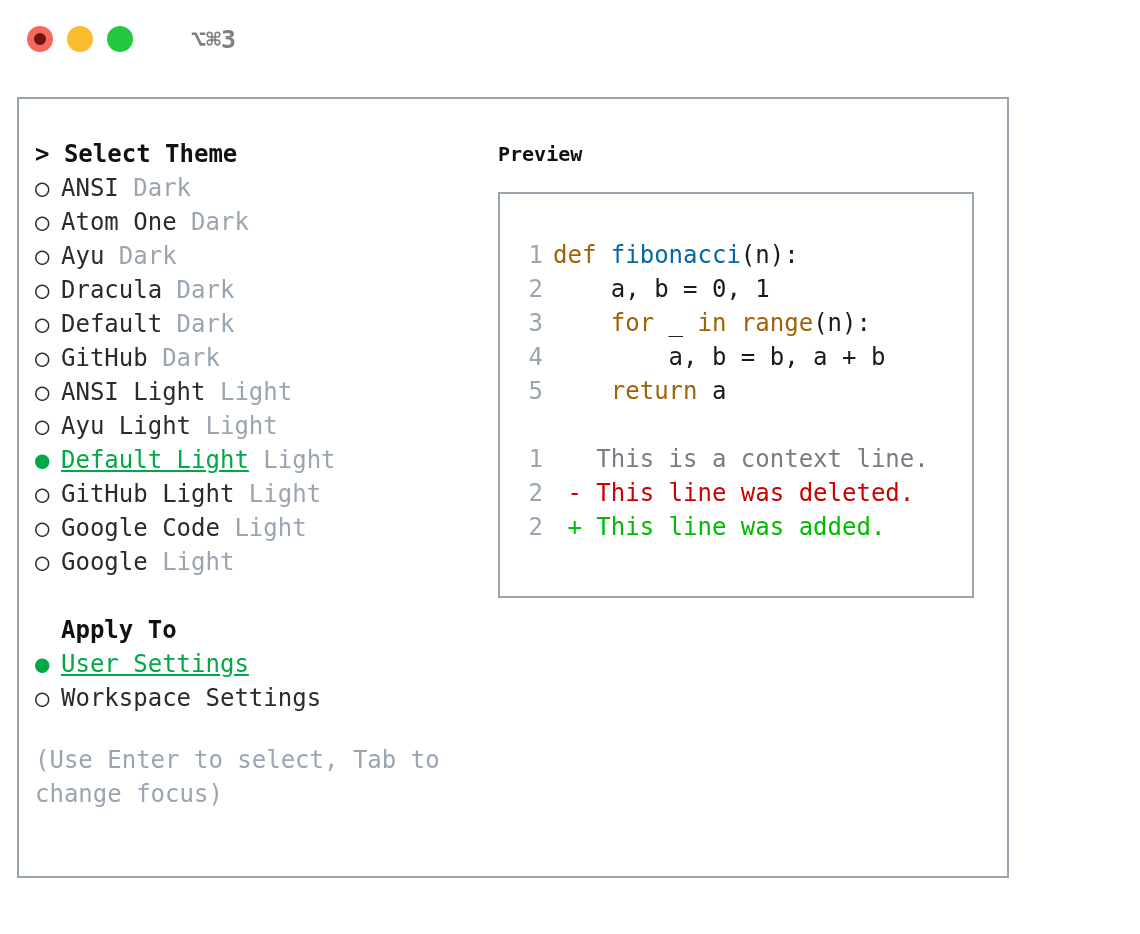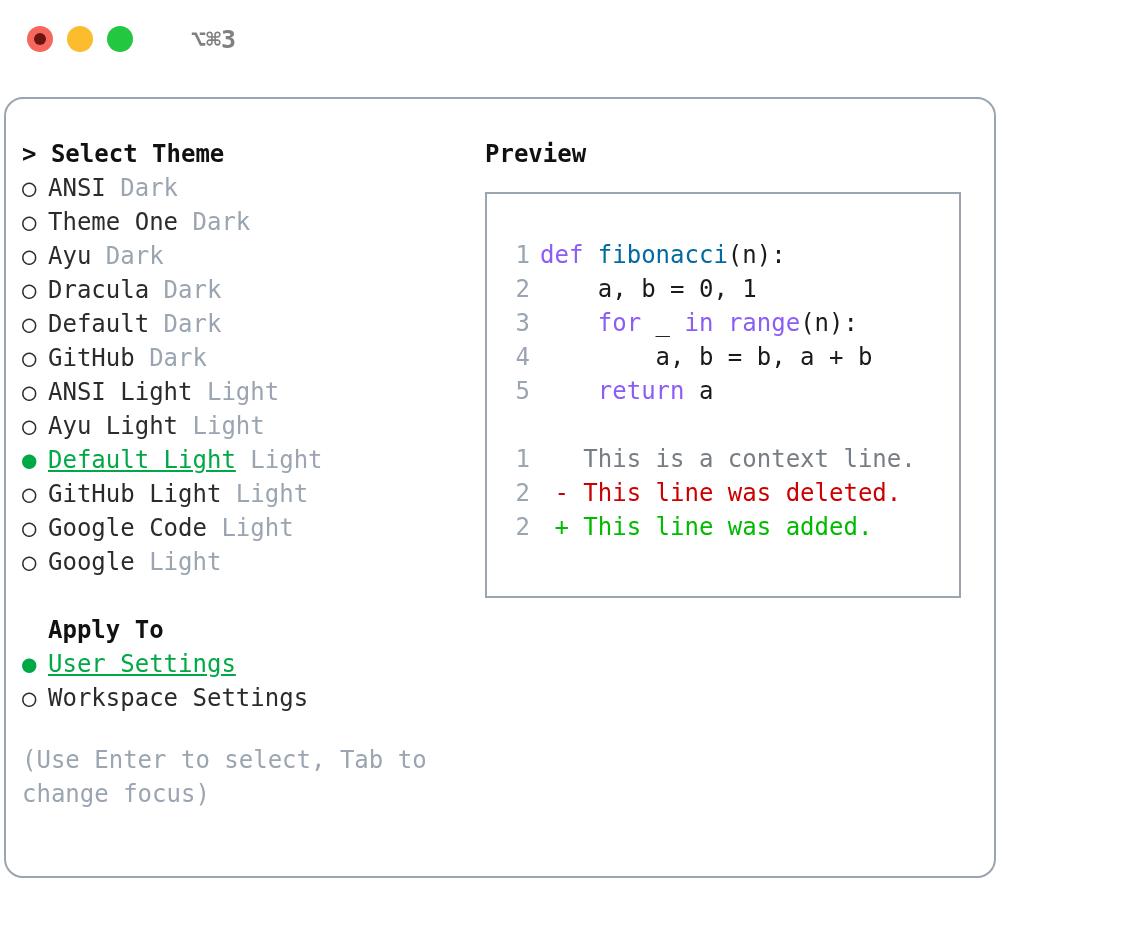--- a/index.html
+++ b/index.html
@@ -56,26 +56,26 @@
     font-size: 25px;
     font-weight: bold;
     color: #808080;
     letter-spacing: 0px;
     line-height: 1;
   }
 
   
   #panel {
     position: absolute;
-    left: 4px;
+    left: 17px;
     top: 97px;
     width: 992px;
     height: 781px;
     border: 2px solid #9aa5b1;
-    border-radius: 19px;
+    border-radius: 0;
     box-sizing: border-box;
     background: #ffffff;
   }
 
   
   #left-col {
     position: absolute;
     left: 16px;
     top: 38px;
     width: 440px;
@@ -115,21 +115,21 @@
   }
 
   
   #right-col {
     position: absolute;
     left: 479px;
     top: 38px;
     width: 500px;
   }
   #preview-title {
-    font-size: 24px;
+    font-size: 20px;
     line-height: 34px;
     font-weight: bold;
     color: #111111;
   }
   #preview-box {
     margin-top: 21px;
     width: 476px;
     height: 406px;
     border: 2px solid #9aa5b1;
     box-sizing: border-box;
@@ -145,21 +145,21 @@
     white-space: pre;
   }
   .cline { white-space: pre; }
   .gutter {
     display: inline-block;
     width: 26px;
     text-align: right;
     color: #9aa5b1;
     margin-right: 10px;
   }
-  .kw   { color: #8b5cf6; }
+  .kw   { color: #a16207; }
   .fn   { color: #0369a1; }
   .plain{ color: #1a1a1a; }
   .ctx  { color: #777d84; }
   .del  { color: #cc0000; }
   .add  { color: #00bb00; }
   .blank { height: 34px; }
 </style>
 </head>
 <body>
 
@@ -171,21 +171,21 @@
     <div class="dot green"></div>
     <div id="shortcut">⌥⌘3</div>
   </div>
 
   <div id="panel">
 
     <div id="left-col">
       <div class="row header">&gt; Select Theme</div>
       <div id="theme-items">
           <div class="row"><span class="marker">○</span><span class="label">ANSI</span><span class="suffix"> Dark</span></div>
-          <div class="row"><span class="marker">○</span><span class="label">Theme One</span><span class="suffix"> Dark</span></div>
+          <div class="row"><span class="marker">○</span><span class="label">Atom One</span><span class="suffix"> Dark</span></div>
           <div class="row"><span class="marker">○</span><span class="label">Ayu</span><span class="suffix"> Dark</span></div>
           <div class="row"><span class="marker">○</span><span class="label">Dracula</span><span class="suffix"> Dark</span></div>
           <div class="row"><span class="marker">○</span><span class="label">Default</span><span class="suffix"> Dark</span></div>
           <div class="row"><span class="marker">○</span><span class="label">GitHub</span><span class="suffix"> Dark</span></div>
           <div class="row"><span class="marker">○</span><span class="label">ANSI Light</span><span class="suffix"> Light</span></div>
           <div class="row"><span class="marker">○</span><span class="label">Ayu Light</span><span class="suffix"> Light</span></div>
           <div class="row selected"><span class="marker sel">●</span><span class="label">Default Light</span><span class="suffix"> Light</span></div>
           <div class="row"><span class="marker">○</span><span class="label">GitHub Light</span><span class="suffix"> Light</span></div>
           <div class="row"><span class="marker">○</span><span class="label">Google Code</span><span class="suffix"> Light</span></div>
           <div class="row"><span class="marker">○</span><span class="label">Google</span><span class="suffix"> Light</span></div>

